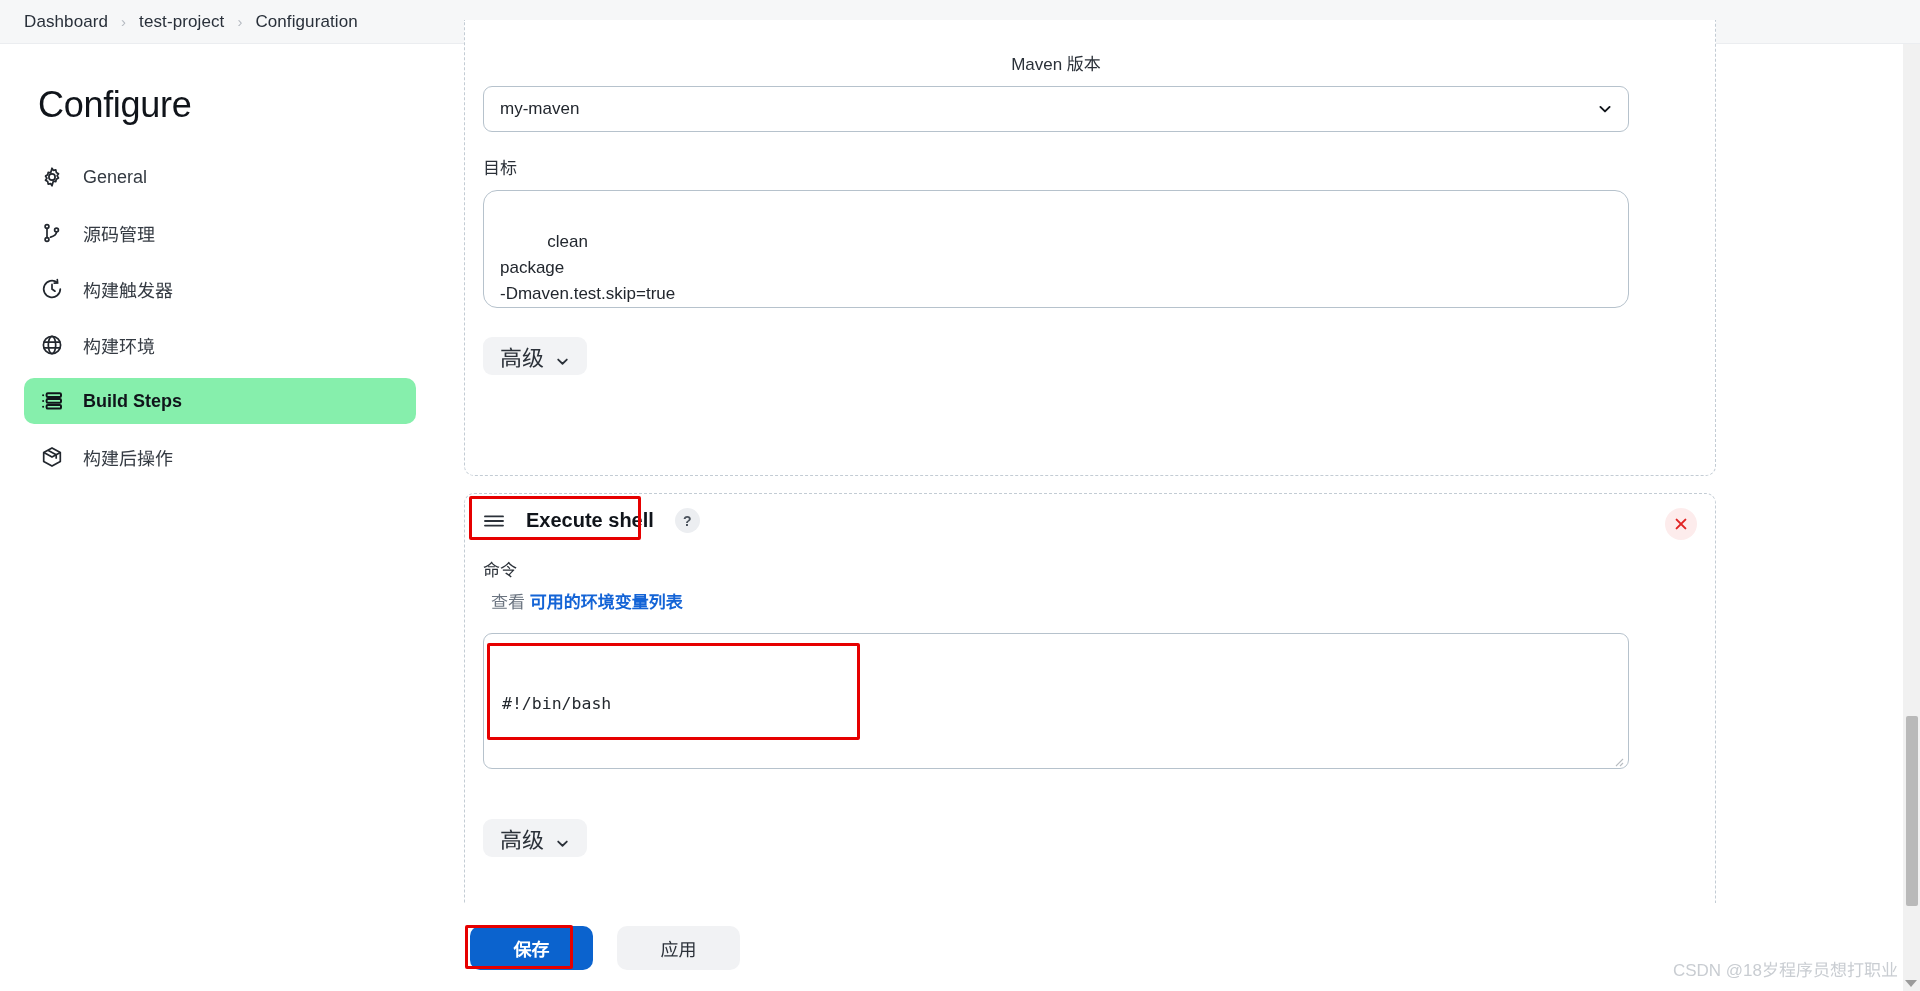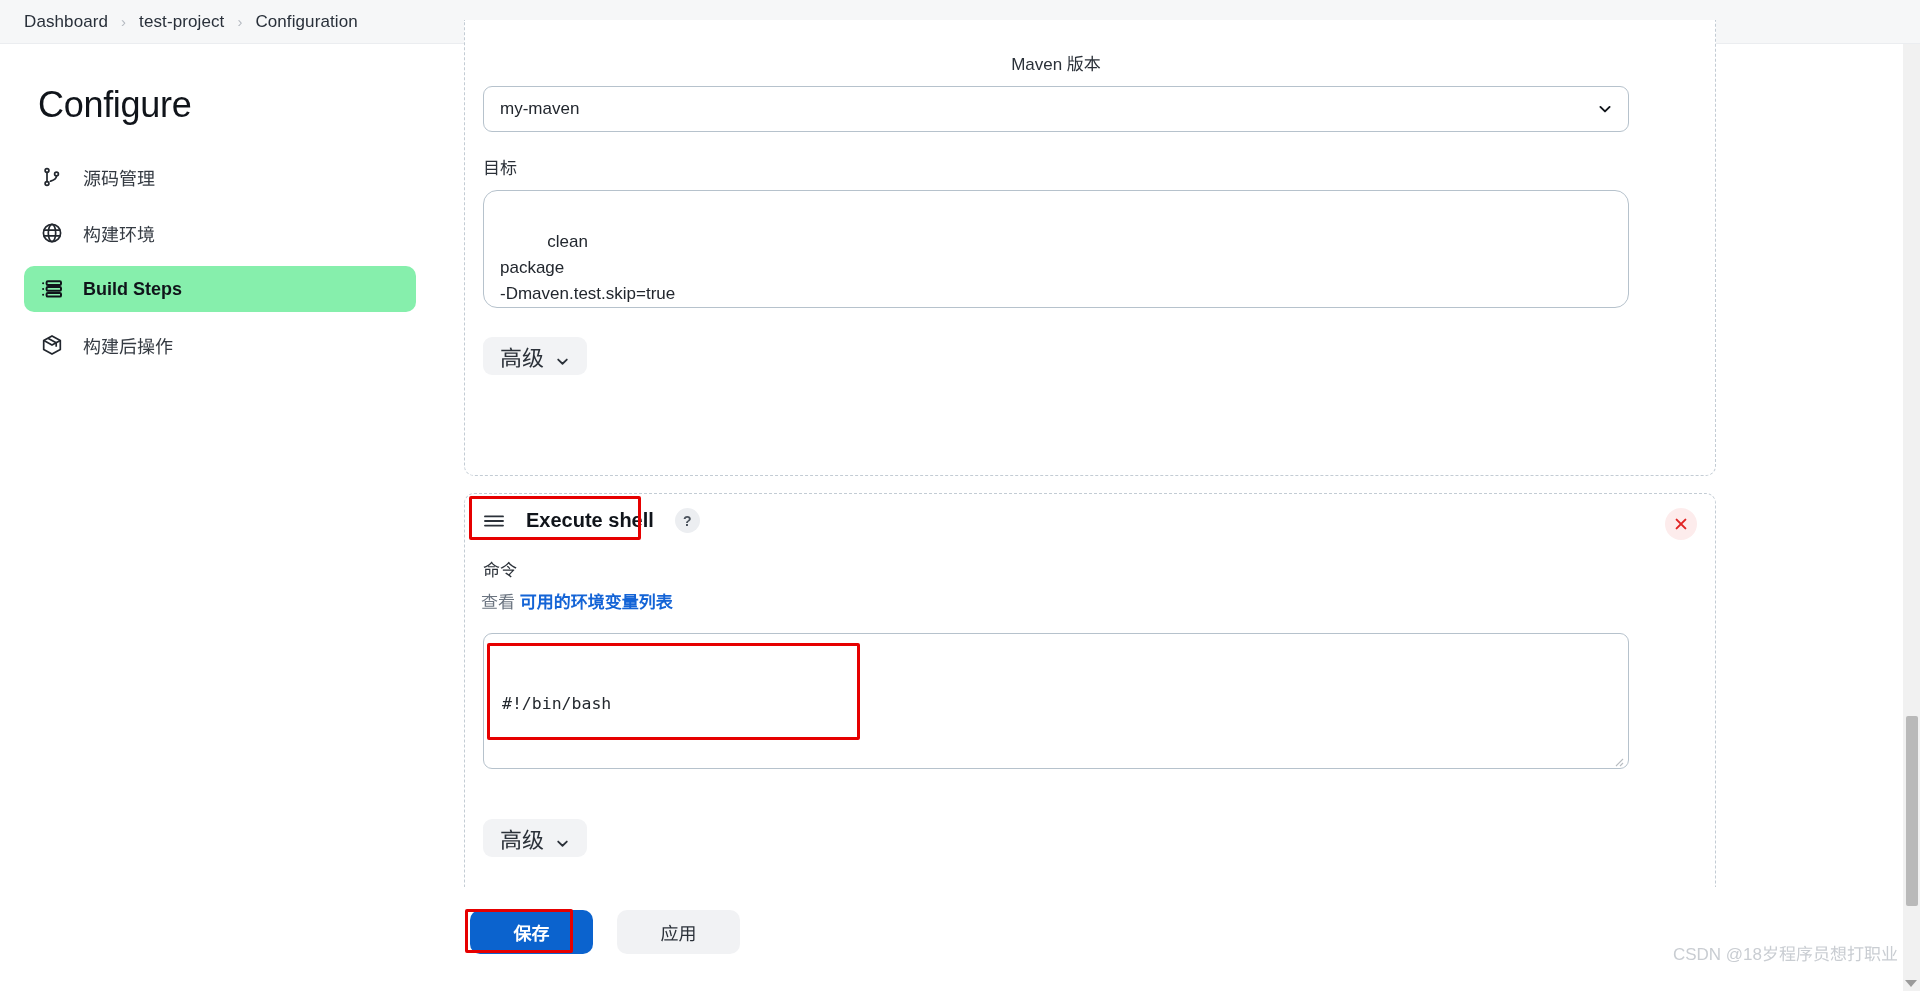--- a/index.html
+++ b/index.html
@@ -240,21 +240,21 @@
     width: 32px; height: 32px;
     border-radius: 50%;
     background: #fdecec;
     display: flex; align-items: center; justify-content: center;
     cursor: pointer;
     border: none;
   }
 
   
   .footer {
-    position: absolute; left: 0; bottom: 16px;
+    position: absolute; left: 0; bottom: 0;
     width: 1920px; height: 88px;
     background: #ffffff;
     border-top: 1px solid #ffffff;
     display: flex; align-items: center;
     padding-left: 470px;
     gap: 24px;
   }
   .btn {
     height: 44px;
     min-width: 123px;
@@ -310,34 +310,53 @@
   <span class="crumb-sep">›</span>
   <span class="crumb">Configuration</span>
 </div>
 
 <div class="page">
 
   <div class="sidebar">
     <div class="side-title">Configure</div>
     <div class="side-list">
 
+      <div class="side-item">
+        <span class="ico">
+          <svg width="24" height="24" viewBox="0 0 24 24" fill="none" stroke="#22272e" stroke-width="1.7">
+            <circle cx="12" cy="12" r="3.1"></circle>
+            <path d="M12 3.2l1.3 2.2 2.5-.5.5 2.5 2.2 1.3-1.4 2.1 1.4 2.1-2.2 1.3-.5 2.5-2.5-.5L12 20.8l-1.3-2.2-2.5.5-.5-2.5-2.2-1.3 1.4-2.1-1.4-2.1 2.2-1.3.5-2.5 2.5.5z" stroke-linejoin="round"></path>
+          </svg>
+        </span>
+        <span class="side-label">General</span>
+      </div>
 
       <div class="side-item">
         <span class="ico">
           <svg width="24" height="24" viewBox="0 0 24 24" fill="none" stroke="#22272e" stroke-width="1.7" stroke-linecap="round">
             <circle cx="7" cy="5.5" r="1.9"></circle>
             <circle cx="7" cy="18.5" r="1.9"></circle>
             <circle cx="16.5" cy="9" r="1.9"></circle>
             <path d="M7 7.4v9.2"></path>
             <path d="M16.5 10.9c0 3.2-3 4.2-6.1 5.3"></path>
           </svg>
         </span>
         <span class="side-label">源码管理</span>
       </div>
 
+      <div class="side-item">
+        <span class="ico">
+          <svg width="24" height="24" viewBox="0 0 24 24" fill="none" stroke="#22272e" stroke-width="1.7" stroke-linecap="round">
+            <path d="M20.3 12a8.3 8.3 0 1 1-3.1-6.5"></path>
+            <path d="M17.3 2.6l.3 3.4-3.4.2"></path>
+            <path d="M12 7.4V12l3 2.2"></path>
+          </svg>
+        </span>
+        <span class="side-label">构建触发器</span>
+      </div>
 
       <div class="side-item">
         <span class="ico">
           <svg width="24" height="24" viewBox="0 0 24 24" fill="none" stroke="#22272e" stroke-width="1.7">
             <circle cx="12" cy="12" r="8.6"></circle>
             <ellipse cx="12" cy="12" rx="3.7" ry="8.6"></ellipse>
             <path d="M3.6 9.2h16.8M3.6 14.8h16.8"></path>
           </svg>
         </span>
         <span class="side-label">构建环境</span>
@@ -422,21 +441,21 @@
       <div class="anno-box anno-shell-head"></div>
 
       <button class="del-btn">
         <svg width="16" height="16" viewBox="0 0 16 16" stroke="#e02424" stroke-width="2" stroke-linecap="round">
           <path d="M3.6 3.6l8.8 8.8M12.4 3.6l-8.8 8.8"></path>
         </svg>
       </button>
 
       <div class="field-label" style="position:absolute;left:18px;top:62px;">命令</div>
 
-      <div class="env-line" style="position:absolute;left:16px;top:94px;">
+      <div class="env-line" style="position:absolute;left:26px;top:94px;">
         <span>查看</span>
         <span class="env-link">可用的环境变量列表</span>
       </div>
 
       <div style="position:absolute;left:18px;top:139px;">
         <div class="code-box">
           <div class="code-inner">
             <div class="code-line"><span>#!/bin/bash</span></div>
             <div class="code-line"><span class="tok-kw">cp</span><span> ./target/jimapaotui-</span><span class="tok-num">2</span><span>.0.jar /data/java</span></div>
             

